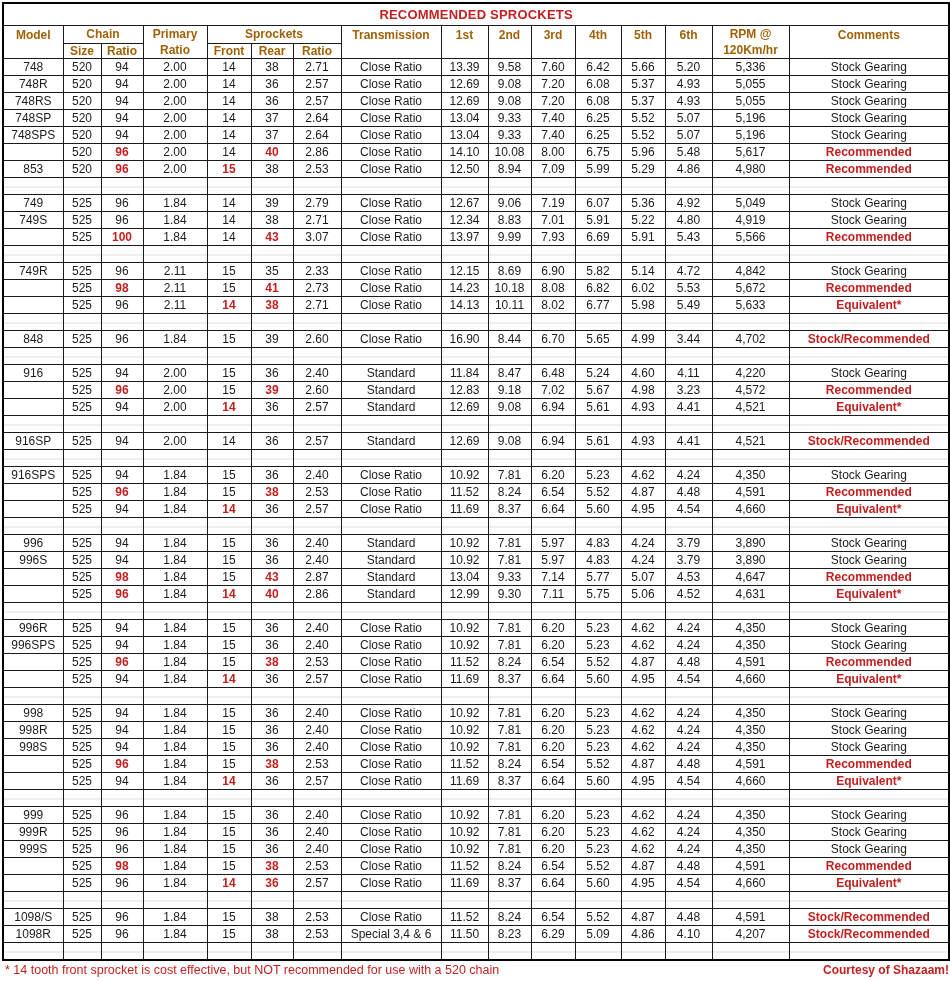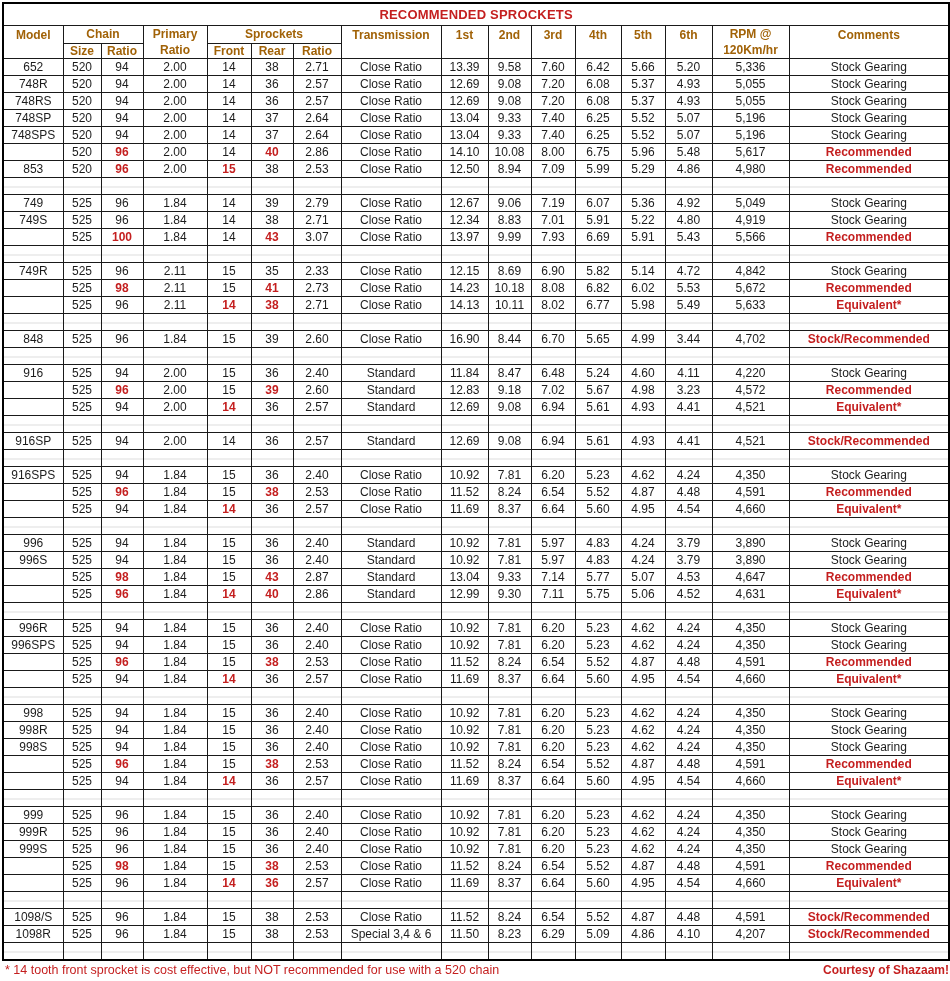--- a/index.html
+++ b/index.html
@@ -68,21 +68,21 @@
       <tr class="h2">
         <th>Size</th>
         <th>Ratio</th>
         <th>Front</th>
         <th>Rear</th>
         <th>Ratio</th>
       </tr>
     </thead>
     <tbody>
         <tr>
-          <td>652</td>
+          <td>748</td>
           <td>520</td>
           <td>94</td>
           <td>2.00</td>
           <td>14</td>
           <td>38</td>
           <td>2.71</td>
           <td>Close Ratio</td>
           <td>13.39</td>
           <td>9.58</td>
           <td>7.60</td>

